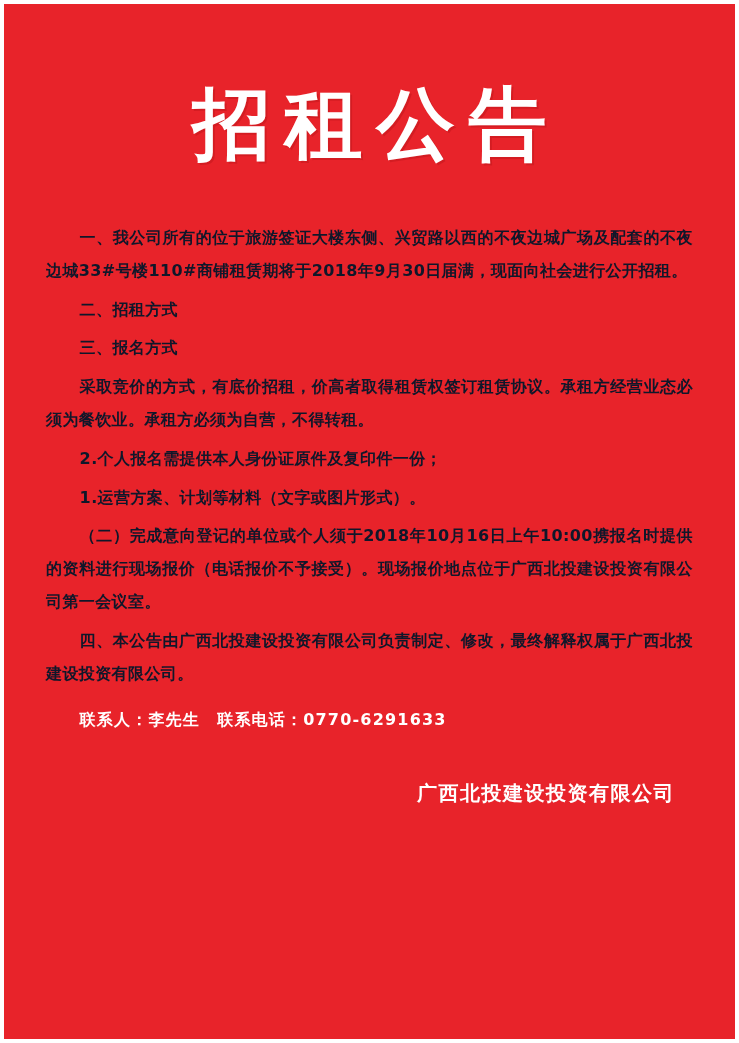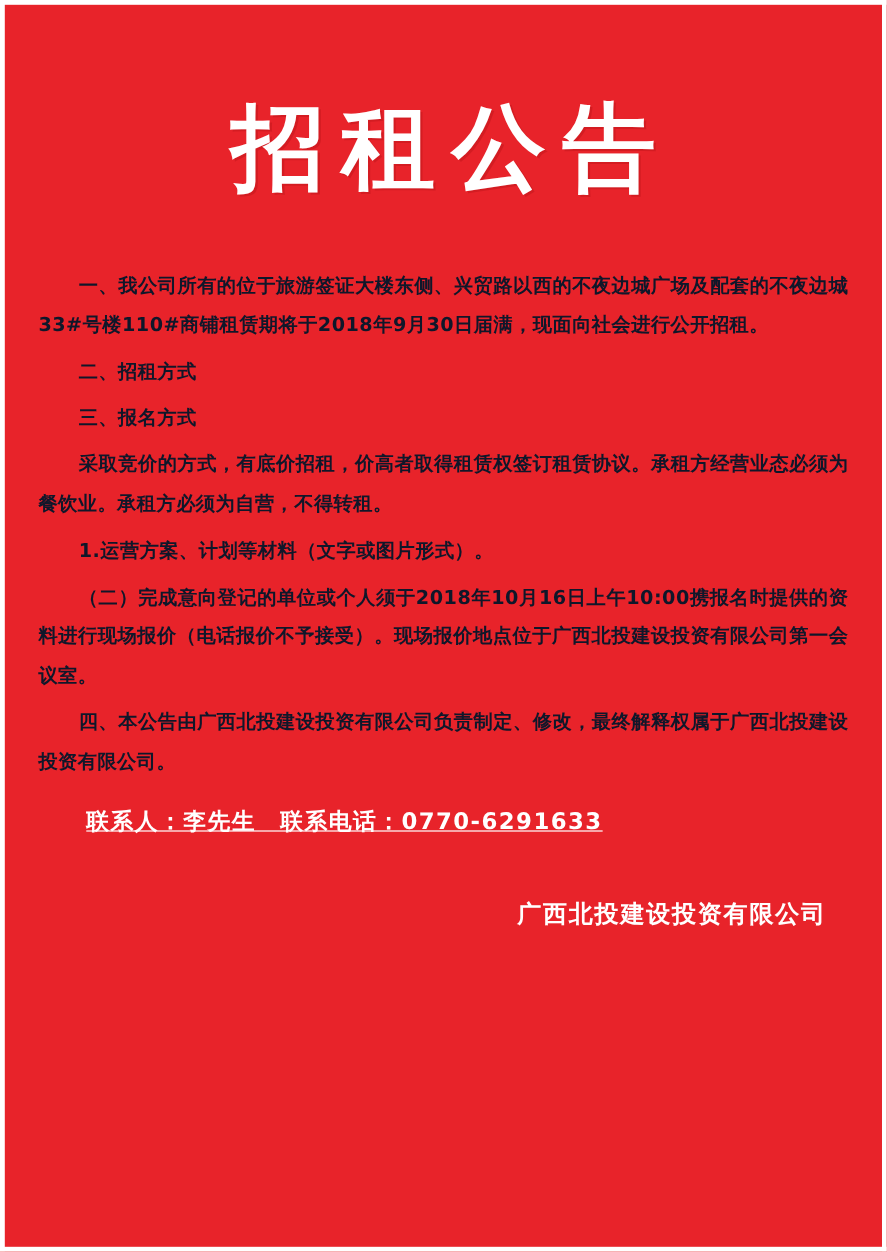--- a/index.html
+++ b/index.html
@@ -19,21 +19,21 @@
     background: #e8232a;
     box-sizing: border-box;
     overflow: hidden;
   }
   .poster-inner {
     position: absolute;
     left: 0;
     top: 0;
     right: 0;
     bottom: 0;
-    padding: 0 32px;
+    padding: 0 46px;
     box-sizing: border-box;
   }
   .title {
     margin: 0;
     padding-top: 78px;
     text-align: center;
     color: #ffffff;
     font-family: "DejaVu Serif", "Liberation Serif", serif;
     font-weight: bold;
     font-size: 78px;
@@ -56,27 +56,26 @@
     color: #0f172a;
   }
   .para.indent {
     text-indent: 2.1em;
   }
   .para.tight {
     margin-bottom: 0;
   }
   .contact {
     margin: 14px 0 0 0;
-    font-size: 19px;
+    font-size: 16px;
     font-weight: bold;
     letter-spacing: 1.2px;
     text-indent: 2.1em;
     color: #ffffff;
     line-height: 2.0;
-    text-decoration: underline;
   }
   .signature {
     margin-top: 40px;
     text-align: right;
     padding-right: 18px;
     color: #ffffff;
   }
   .sign-org {
     font-size: 20px;
     font-weight: bold;
@@ -113,20 +112,21 @@
 
   <div class="poster-inner">
 
     <h1 class="title">招租公告</h1>
 
     <div class="body-block">
       <p class="para indent">一、我公司所有的位于旅游签证大楼东侧、兴贸路以西的不夜边城广场及配套的不夜边城33#号楼110#商铺租赁期将于2018年9月30日届满，现面向社会进行公开招租。</p>
       <p class="para indent">二、招租方式</p>
       <p class="para indent">三、报名方式</p>
       <p class="para indent">采取竞价的方式，有底价招租，价高者取得租赁权签订租赁协议。承租方经营业态必须为餐饮业。承租方必须为自营，不得转租。</p>
+      <p class="para indent">2.个人报名需提供本人身份证原件及复印件一份；</p>
       <p class="para indent">1.运营方案、计划等材料（文字或图片形式）。</p>
       <p class="para indent">（二）完成意向登记的单位或个人须于2018年10月16日上午10:00携报名时提供的资料进行现场报价（电话报价不予接受）。现场报价地点位于广西北投建设投资有限公司第一会议室。</p>
       <p class="para indent tight">四、本公告由广西北投建设投资有限公司负责制定、修改，最终解释权属于广西北投建设投资有限公司。</p>
 
       <p class="contact">联系人：李先生　联系电话：0770-6291633</p>
     </div>
 
     <div class="signature">
       <div class="sign-org">广西北投建设投资有限公司</div>
 

